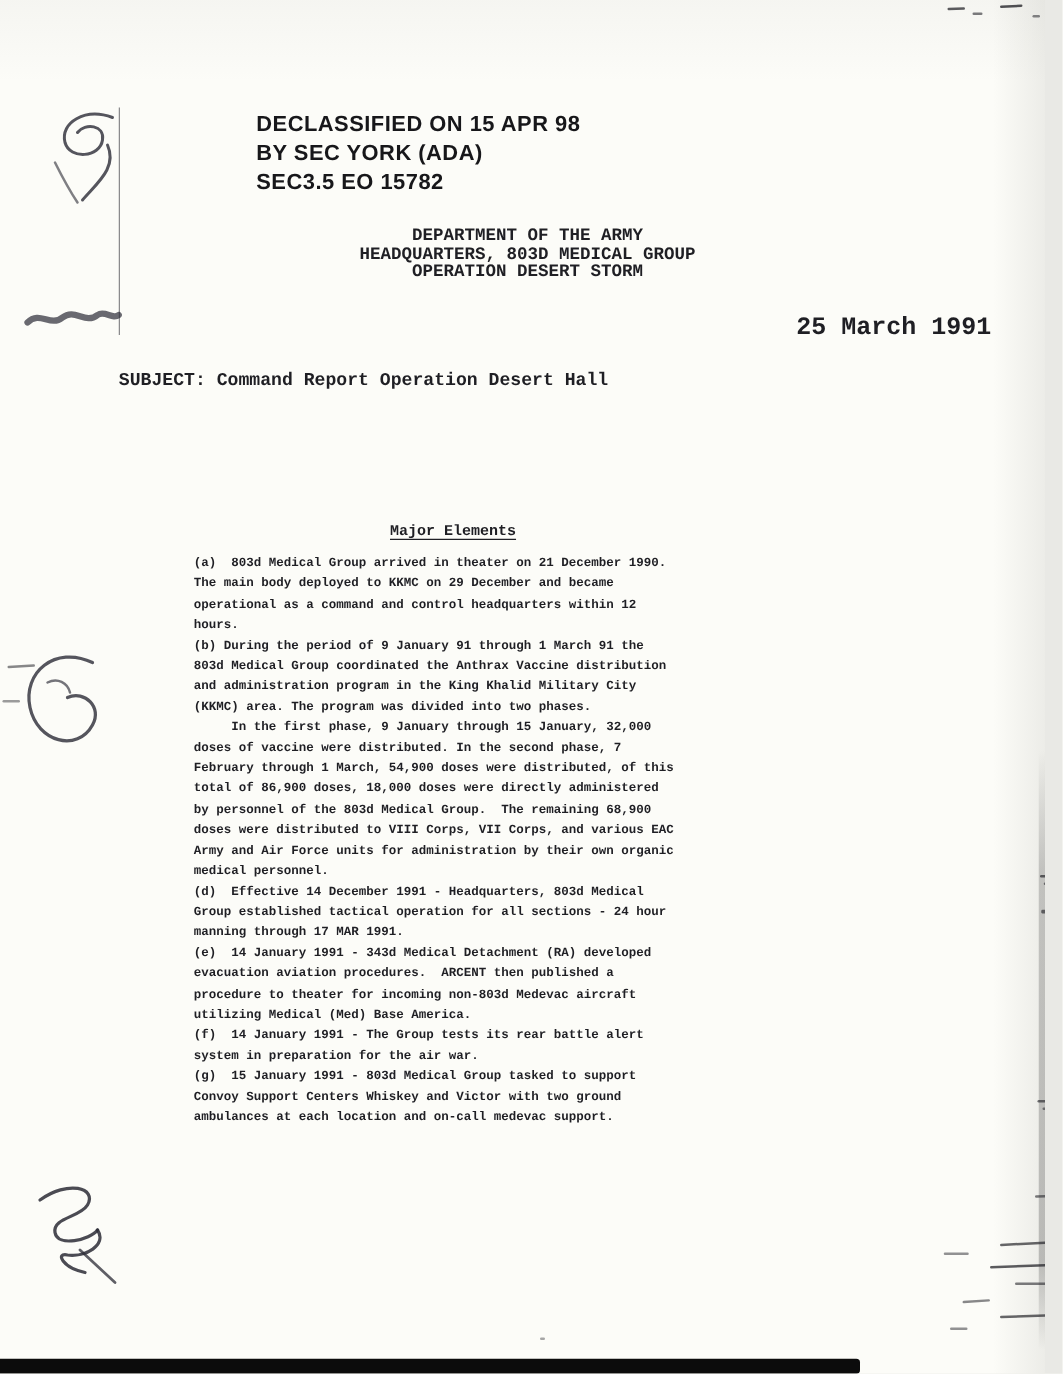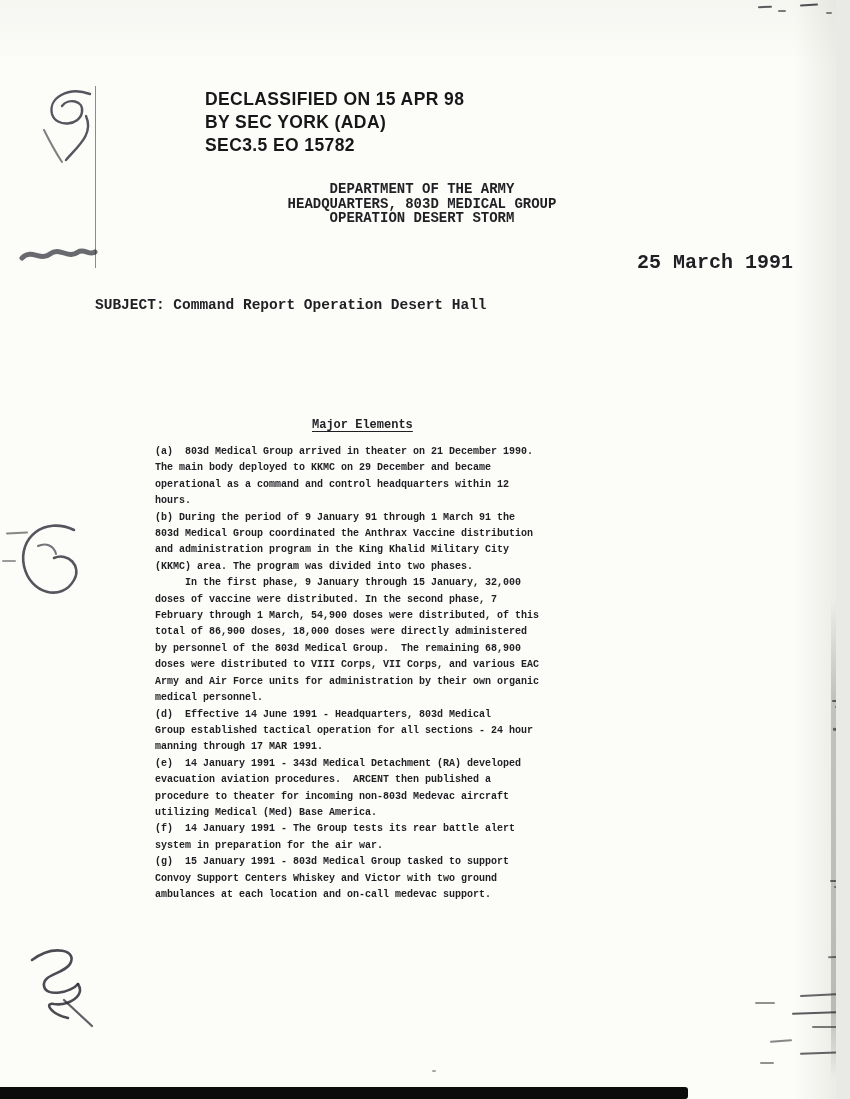--- a/index.html
+++ b/index.html
@@ -83,21 +83,21 @@
 and administration program in the King Khalid Military City
 (KKMC) area. The program was divided into two phases.</div>
       <div class="para">     In the first phase, 9 January through 15 January, 32,000
 doses of vaccine were distributed. In the second phase, 7
 February through 1 March, 54,900 doses were distributed, of this
 total of 86,900 doses, 18,000 doses were directly administered
 by personnel of the 803d Medical Group.  The remaining 68,900
 doses were distributed to VIII Corps, VII Corps, and various EAC
 Army and Air Force units for administration by their own organic
 medical personnel.</div>
-      <div class="para">(d)  Effective 14 June 1991 - Headquarters, 803d Medical
+      <div class="para">(d)  Effective 14 December 1991 - Headquarters, 803d Medical
 Group established tactical operation for all sections - 24 hour
 manning through 17 MAR 1991.</div>
       <div class="para">(e)  14 January 1991 - 343d Medical Detachment (RA) developed
 evacuation aviation procedures.  ARCENT then published a
 procedure to theater for incoming non-803d Medevac aircraft
 utilizing Medical (Med) Base America.</div>
       <div class="para">(f)  14 January 1991 - The Group tests its rear battle alert
 system in preparation for the air war.</div>
       <div class="para">(g)  15 January 1991 - 803d Medical Group tasked to support
 Convoy Support Centers Whiskey and Victor with two ground

